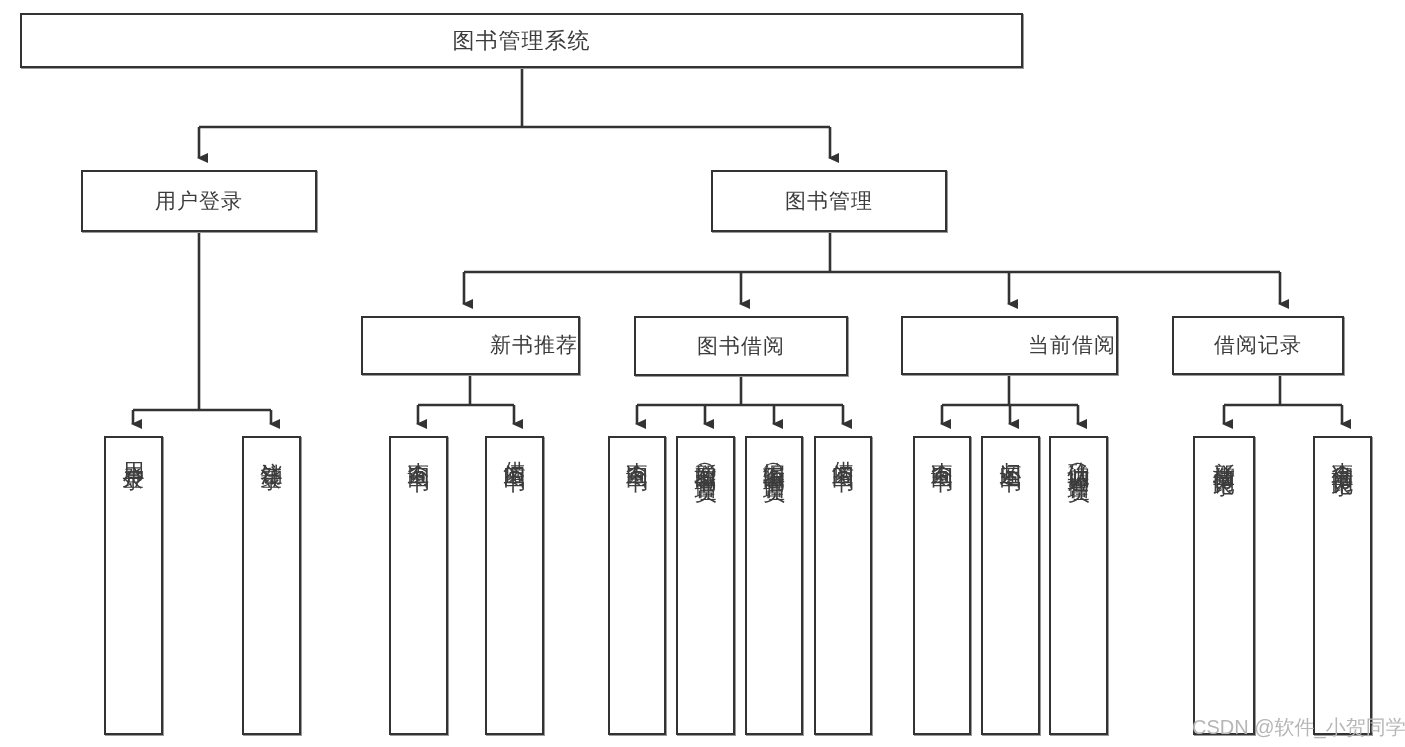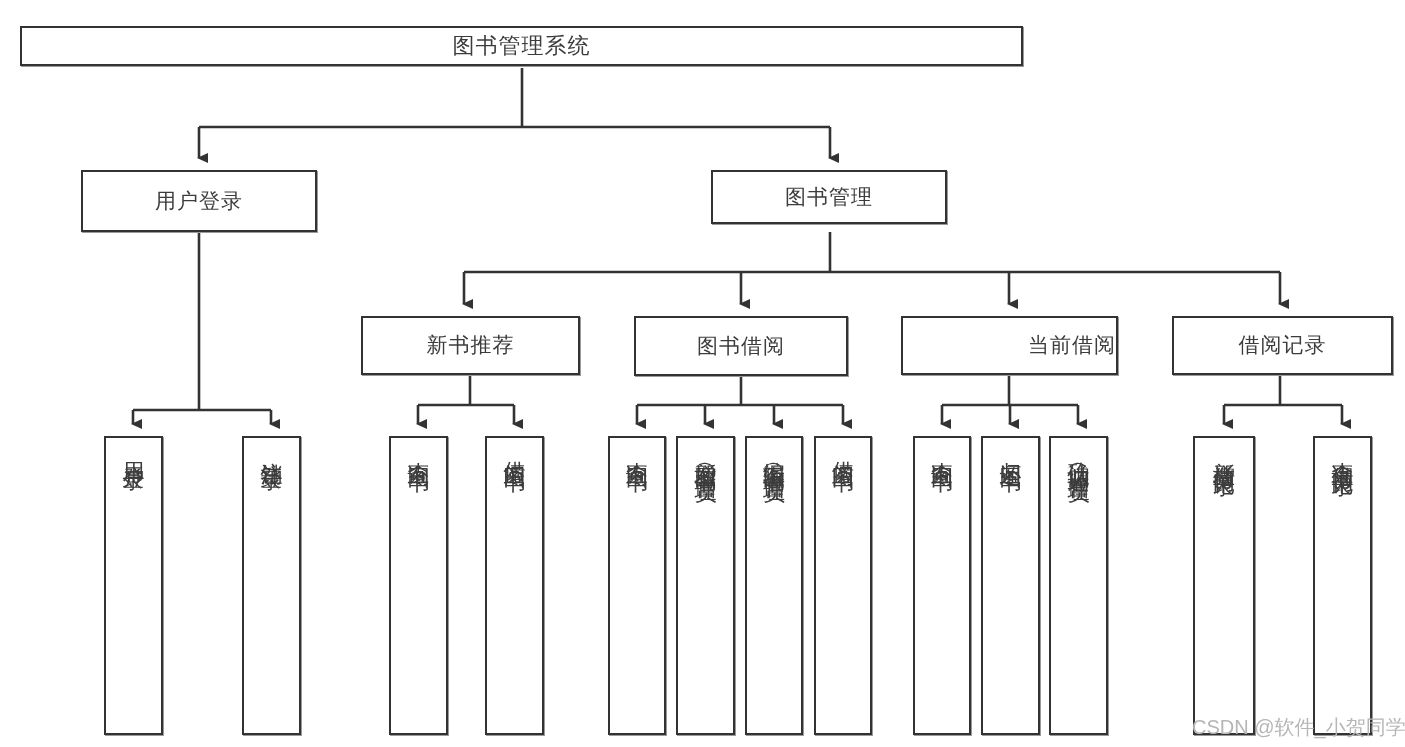--- a/index.html
+++ b/index.html
@@ -101,41 +101,41 @@
       <path d="M1010,405 L1010,424" marker-end="url(#arrow)"></path>
       <path d="M1078,405 L1078,424" marker-end="url(#arrow)"></path>
 
       <path d="M1280,375 L1280,405"></path>
       <path d="M1224,405 L1342,405"></path>
       <path d="M1224,405 L1224,424" marker-end="url(#arrow)"></path>
       <path d="M1342,405 L1342,424" marker-end="url(#arrow)"></path>
     </g>
   </svg>
 
-  <div class="node h-node root" style="left:20px;top:26px;width:1003px;height:40px;">
+  <div class="node h-node root" style="left:20px;top:13px;width:1003px;height:55px;">
     <span class="lbl">图书管理系统</span>
   </div>
 
   <div class="node h-node" style="left:81px;top:170px;width:236px;height:62px;">
     <span class="lbl">用户登录</span>
   </div>
-  <div class="node h-node" style="left:711px;top:170px;width:236px;height:54px;">
+  <div class="node h-node" style="left:711px;top:170px;width:236px;height:62px;">
     <span class="lbl">图书管理</span>
   </div>
 
-  <div class="node h-node" style="left:361px;top:316px;width:219px;height:59px;">
+  <div class="node h-node" style="left:361px;top:316px;width:219px;height:59px;justify-content:flex-end;">
     <span class="lbl">新书推荐</span>
   </div>
   <div class="node h-node" style="left:634px;top:316px;width:214px;height:60px;">
     <span class="lbl">图书借阅</span>
   </div>
   <div class="node h-node" style="left:901px;top:316px;width:217px;height:59px;justify-content:flex-end;">
     <span class="lbl">当前借阅</span>
   </div>
-  <div class="node h-node" style="left:1172px;top:316px;width:221px;height:59px;">
+  <div class="node h-node" style="left:1172px;top:316px;width:172px;height:59px;">
     <span class="lbl">借阅记录</span>
   </div>
 
   <div class="node v-node" style="left:104px;top:436px;width:59px;height:299px;">
     <span class="lbl">用户登录</span>
   </div>
   <div class="node v-node" style="left:242px;top:436px;width:59px;height:299px;">
     <span class="lbl">注销登录</span>
   </div>
 

